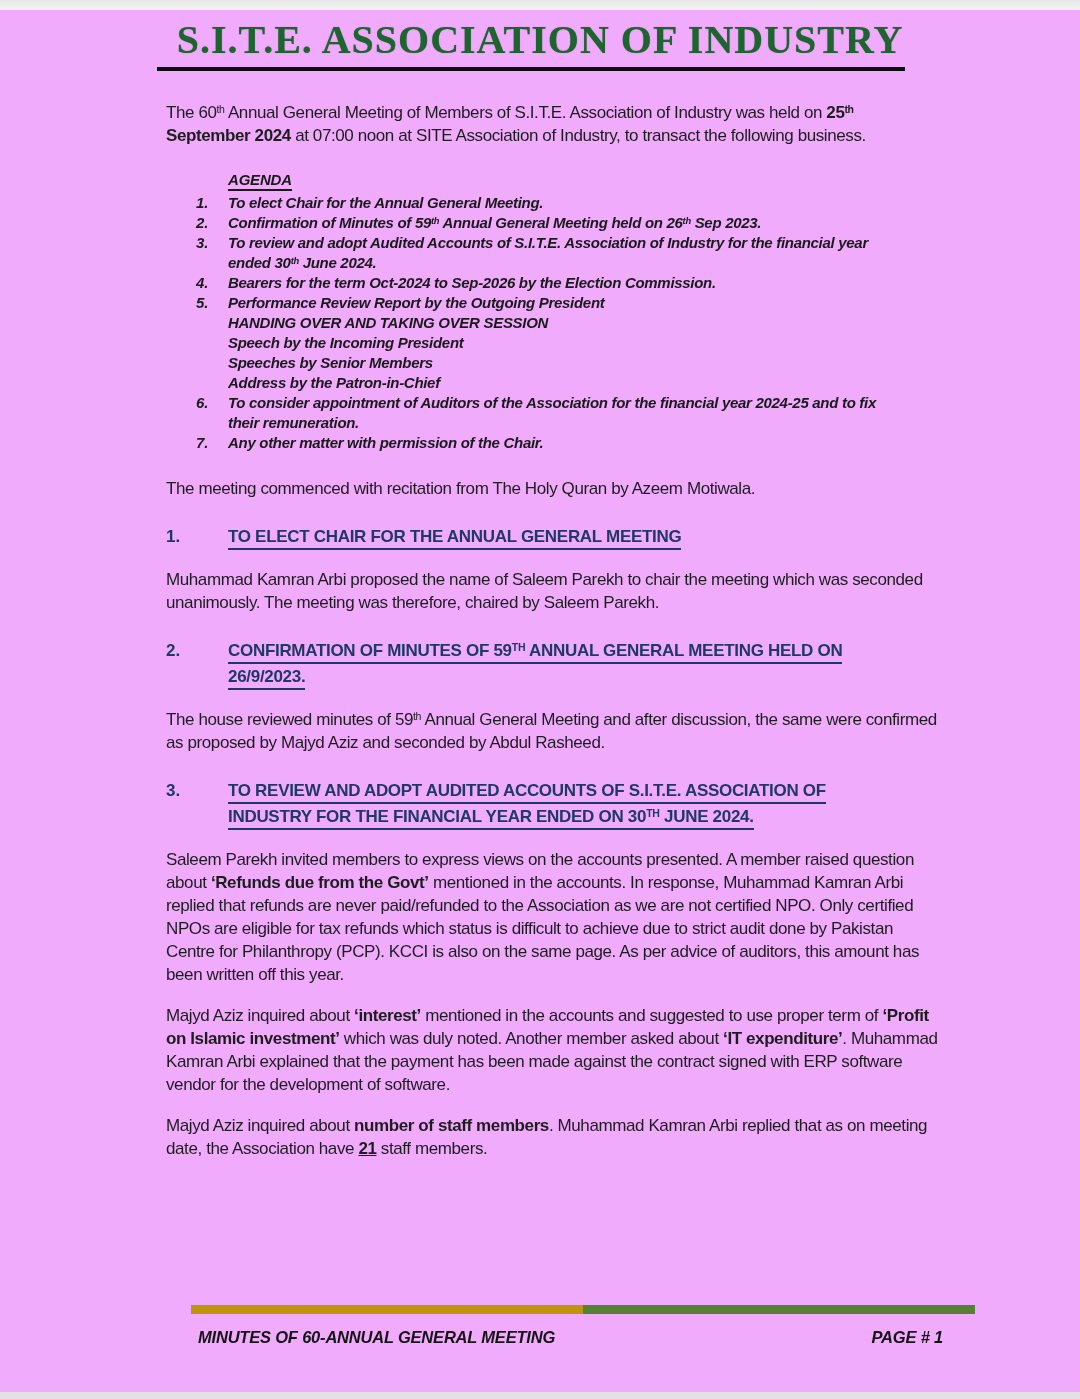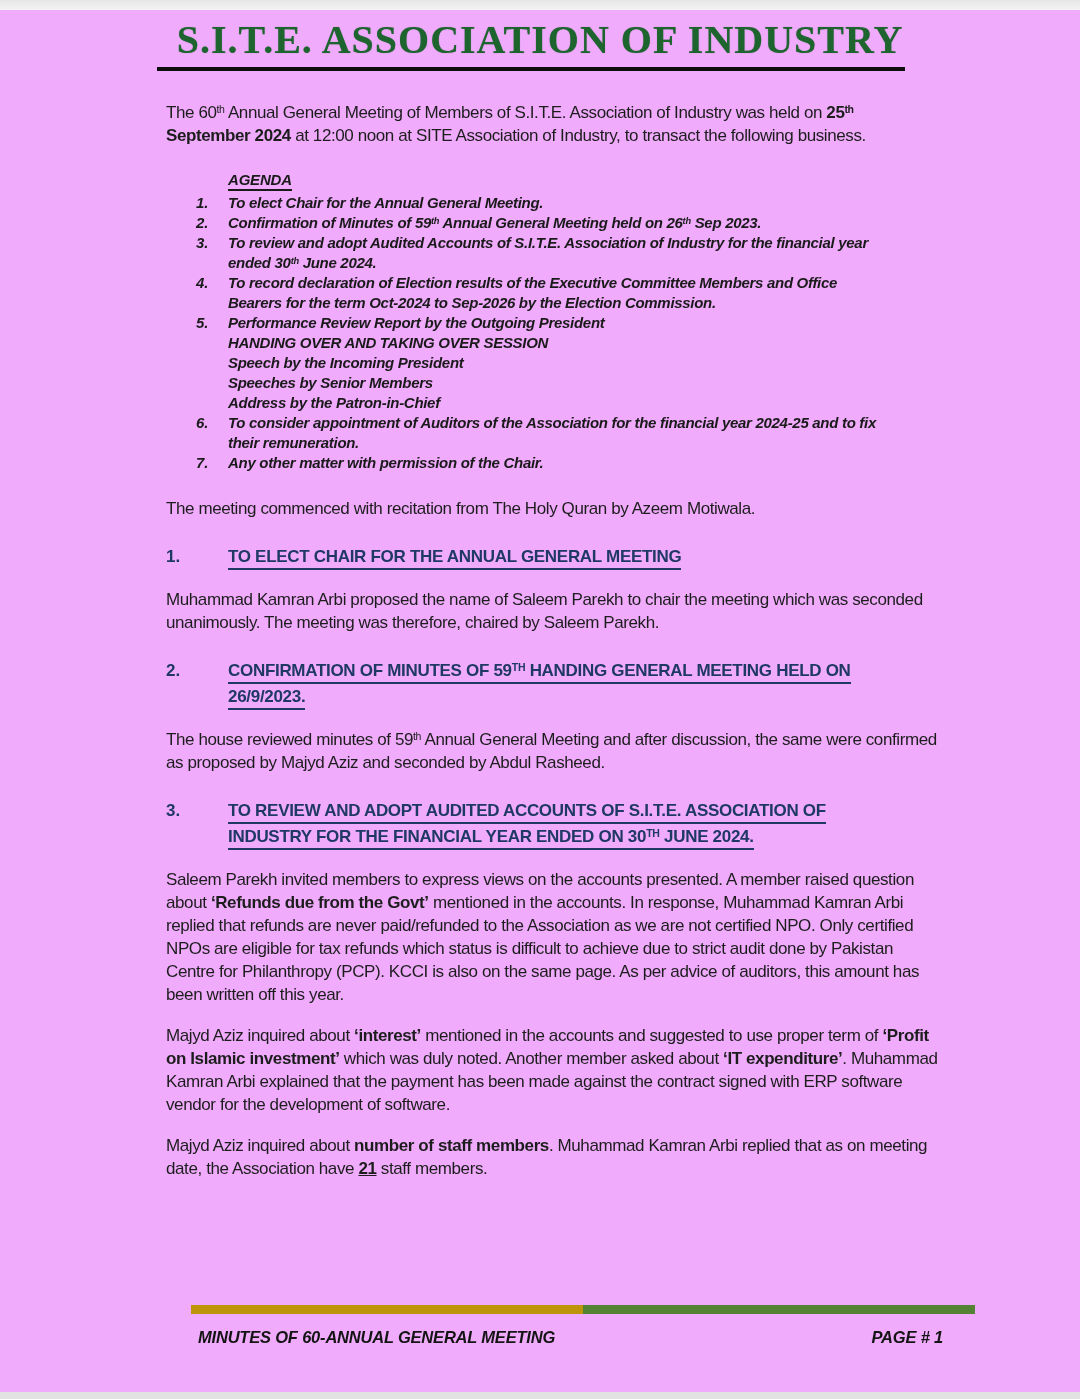--- a/index.html
+++ b/index.html
@@ -92,21 +92,21 @@
 
 <div class="page" style="--accent-green: #1e642e; --heading-navy: #1f3864; --footer-gold: #be940b; --footer-green: #538235;">
   <div class="edge top"></div>
 
   <header class="letterhead">
     <div class="org">S.I.T.E. ASSOCIATION OF INDUSTRY</div>
     <div class="rule"></div>
   </header>
 
 
-  <p class="body intro"><span>The 60</span><sup>th</sup><span> Annual General Meeting of Members of S.I.T.E. Association of Industry was held on </span><span class="b">25</span><sup class="b">th</sup><span class="b"> September 2024</span><span> at 12:00 noon at SITE Association of Industry, to transact the following business.</span></p>
+  <p class="body intro"><span>The 60</span><sup>th</sup><span> Annual General Meeting of Members of S.I.T.E. Association of Industry was held on </span><span class="b">25</span><sup class="b">th</sup><span class="b"> September 2024</span><span> at 07:00 noon at SITE Association of Industry, to transact the following business.</span></p>
 
   <section class="agenda">
     <div class="agenda-head">AGENDA</div>
     <ol class="agenda-list" id="agenda-list">
   <li class="agenda-item">
     <span class="num">1.</span>
     <span class="lines">
             <div class="aline"><span>To elect Chair for the Annual General Meeting.</span></div>
           </span>
   </li>
@@ -122,21 +122,20 @@
     <span class="num">3.</span>
     <span class="lines">
             <div class="aline"><span>To review and adopt Audited Accounts of S.I.T.E. Association of Industry for the financial year</span></div>
             <div class="aline"><span>ended 30</span><sup>th</sup><span> June 2024.</span></div>
           </span>
   </li>
 
   <li class="agenda-item">
     <span class="num">4.</span>
     <span class="lines">
-            <div class="aline"><span>To record declaration of Election results of the Executive Committee Members and Office</span></div>
             <div class="aline"><span>Bearers for the term Oct-2024 to Sep-2026 by the Election Commission.</span></div>
           </span>
   </li>
 
   <li class="agenda-item">
     <span class="num">5.</span>
     <span class="lines">
             <div class="aline"><span>Performance Review Report by the Outgoing President</span></div>
             <div class="aline"><span>HANDING OVER AND TAKING OVER SESSION</span></div>
             <div class="aline"><span>Speech by the Incoming President</span></div>
@@ -171,21 +170,21 @@
       <span class="hd"><span class="hd-u"><span>TO ELECT CHAIR FOR THE ANNUAL GENERAL MEETING</span></span></span>
     </div>
     <div class="paras">
           <p class="para"><span>Muhammad Kamran Arbi proposed the name of Saleem Parekh to chair the meeting which was seconded unanimously. The meeting was therefore, chaired by Saleem Parekh.</span></p>
         </div>
   </section>
 
   <section class="sec">
     <div class="sec-head">
       <span class="num">2.</span>
-      <span class="hd"><span class="hd-u"><span>CONFIRMATION OF MINUTES OF 59</span><sup>TH</sup><span> HANDING GENERAL MEETING HELD ON</span><br><span>26/9/2023.</span></span></span>
+      <span class="hd"><span class="hd-u"><span>CONFIRMATION OF MINUTES OF 59</span><sup>TH</sup><span> ANNUAL GENERAL MEETING HELD ON</span><br><span>26/9/2023.</span></span></span>
     </div>
     <div class="paras">
           <p class="para"><span>The house reviewed minutes of 59</span><sup>th</sup><span> Annual General Meeting and after discussion, the same were confirmed as proposed by Majyd Aziz and seconded by Abdul Rasheed.</span></p>
         </div>
   </section>
 
   <section class="sec">
     <div class="sec-head">
       <span class="num">3.</span>
       <span class="hd"><span class="hd-u"><span>TO REVIEW AND ADOPT AUDITED ACCOUNTS OF S.I.T.E. ASSOCIATION OF</span><br><span>INDUSTRY FOR THE FINANCIAL YEAR ENDED ON 30</span><sup>TH</sup><span> JUNE 2024.</span></span></span>

